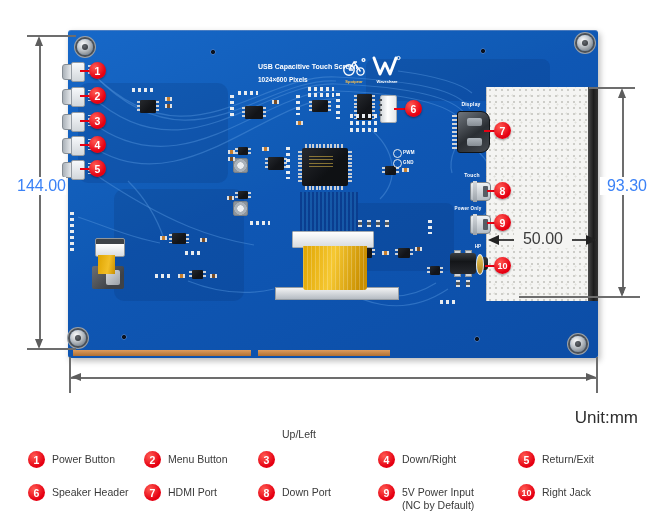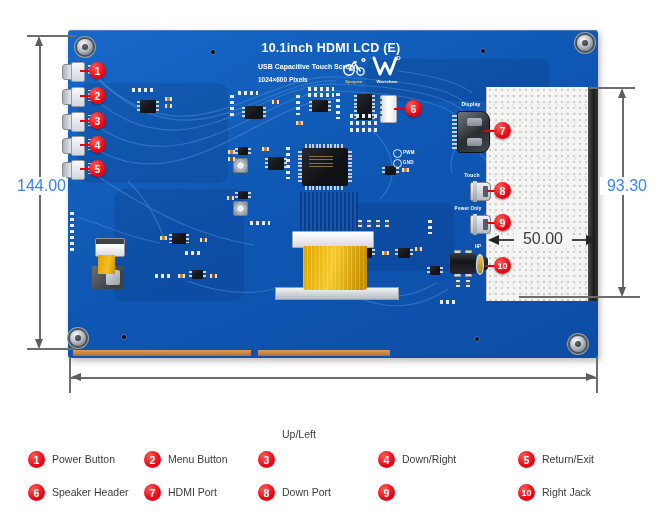--- a/index.html
+++ b/index.html
@@ -201,21 +201,20 @@
   <div class="screw" style="left:77px;top:39px;"></div>
   <div class="screw" style="left:577px;top:35px;"></div>
   <div class="screw" style="left:70px;top:330px;"></div>
   <div class="screw" style="left:570px;top:336px;"></div>
 
   <div class="hole" style="left:121px;top:334px;"></div>
   <div class="hole" style="left:474px;top:336px;"></div>
   <div class="hole" style="left:480px;top:48px;"></div>
   <div class="hole" style="left:210px;top:49px;"></div>
 
-  <div id="btitle">10.1inch HDMI LCD (E)</div>
   <div id="bsub">USB Capacitive Touch Screen</div>
   <div id="bres">1024×600 Pixels</div>
 
   <svg class="abs" style="left:342px;top:56px;z-index:5;" width="24" height="22" viewBox="0 0 24 22">
     <g fill="none" stroke="#ffffff" stroke-width="1.4">
       <circle cx="7" cy="14" r="5.2"></circle>
         <circle cx="18.5" cy="15.5" r="3.6"></circle>
       <path d="M7 14 L12 6 L18.5 15.5 M12 6 L15 6 M7 14 L11 14"></path>
       <circle cx="21.5" cy="4" r="1.4"></circle>
     </g>
@@ -382,35 +381,40 @@
   <div class="dim" style="left:622px;top:93px;width:1.5px;height:200px;"></div>
   <div class="arr up" style="left:618px;top:88px;"></div>
   <div class="arr down" style="left:618px;top:287px;"></div>
   <div class="dimlabel" style="left:600px;top:177px;width:54px;">93.30</div>
 
   <div class="dim" style="left:490px;top:239px;width:106px;height:1.5px;background:#444;z-index:24;"></div>
   <div class="arr bleft" style="left:488px;top:235px;z-index:25;"></div>
   <div class="arr bright" style="left:586px;top:235px;z-index:25;"></div>
   <div class="dimlabel" style="left:514px;top:230px;width:58px;background:#f4f4f2;z-index:26;color:#3d3d3d;">50.00</div>
 
+  <div id="unitmm">Unit:mm</div>
 
   <div class="lg-circle" style="left:28px;top:451px;">1</div>
   <div class="lg-label" style="left:52px;top:453px;">Power Button</div>
   <div class="lg-circle" style="left:144px;top:451px;">2</div>
   <div class="lg-label" style="left:168px;top:453px;">Menu Button</div>
   <div class="lg-circle" style="left:258px;top:451px;">3</div>
   <div class="lg-label" style="left:282px;top:428px;">Up/Left</div>
   <div class="lg-circle" style="left:378px;top:451px;">4</div>
   <div class="lg-label" style="left:402px;top:453px;">Down/Right</div>
   <div class="lg-circle" style="left:518px;top:451px;">5</div>
   <div class="lg-label" style="left:542px;top:453px;">Return/Exit</div>
 
   <div class="lg-circle" style="left:28px;top:484px;">6</div>
   <div class="lg-label" style="left:52px;top:486px;">Speaker Header</div>
   <div class="lg-circle" style="left:144px;top:484px;">7</div>
   <div class="lg-label" style="left:168px;top:486px;">HDMI Port</div>
   <div class="lg-circle" style="left:258px;top:484px;">8</div>
   <div class="lg-label" style="left:282px;top:486px;">Down Port</div>
   <div class="lg-circle" style="left:378px;top:484px;">9</div>
+  <div class="lg-label" style="left:402px;top:486px;">
+    <span>5V Power Input</span><br>
+    <span>(NC by Default)</span>
+  </div>
   <div class="lg-circle small" style="left:518px;top:484px;">10</div>
   <div class="lg-label" style="left:542px;top:486px;">Right Jack</div>
 
 </div>
 
 </body></html>

